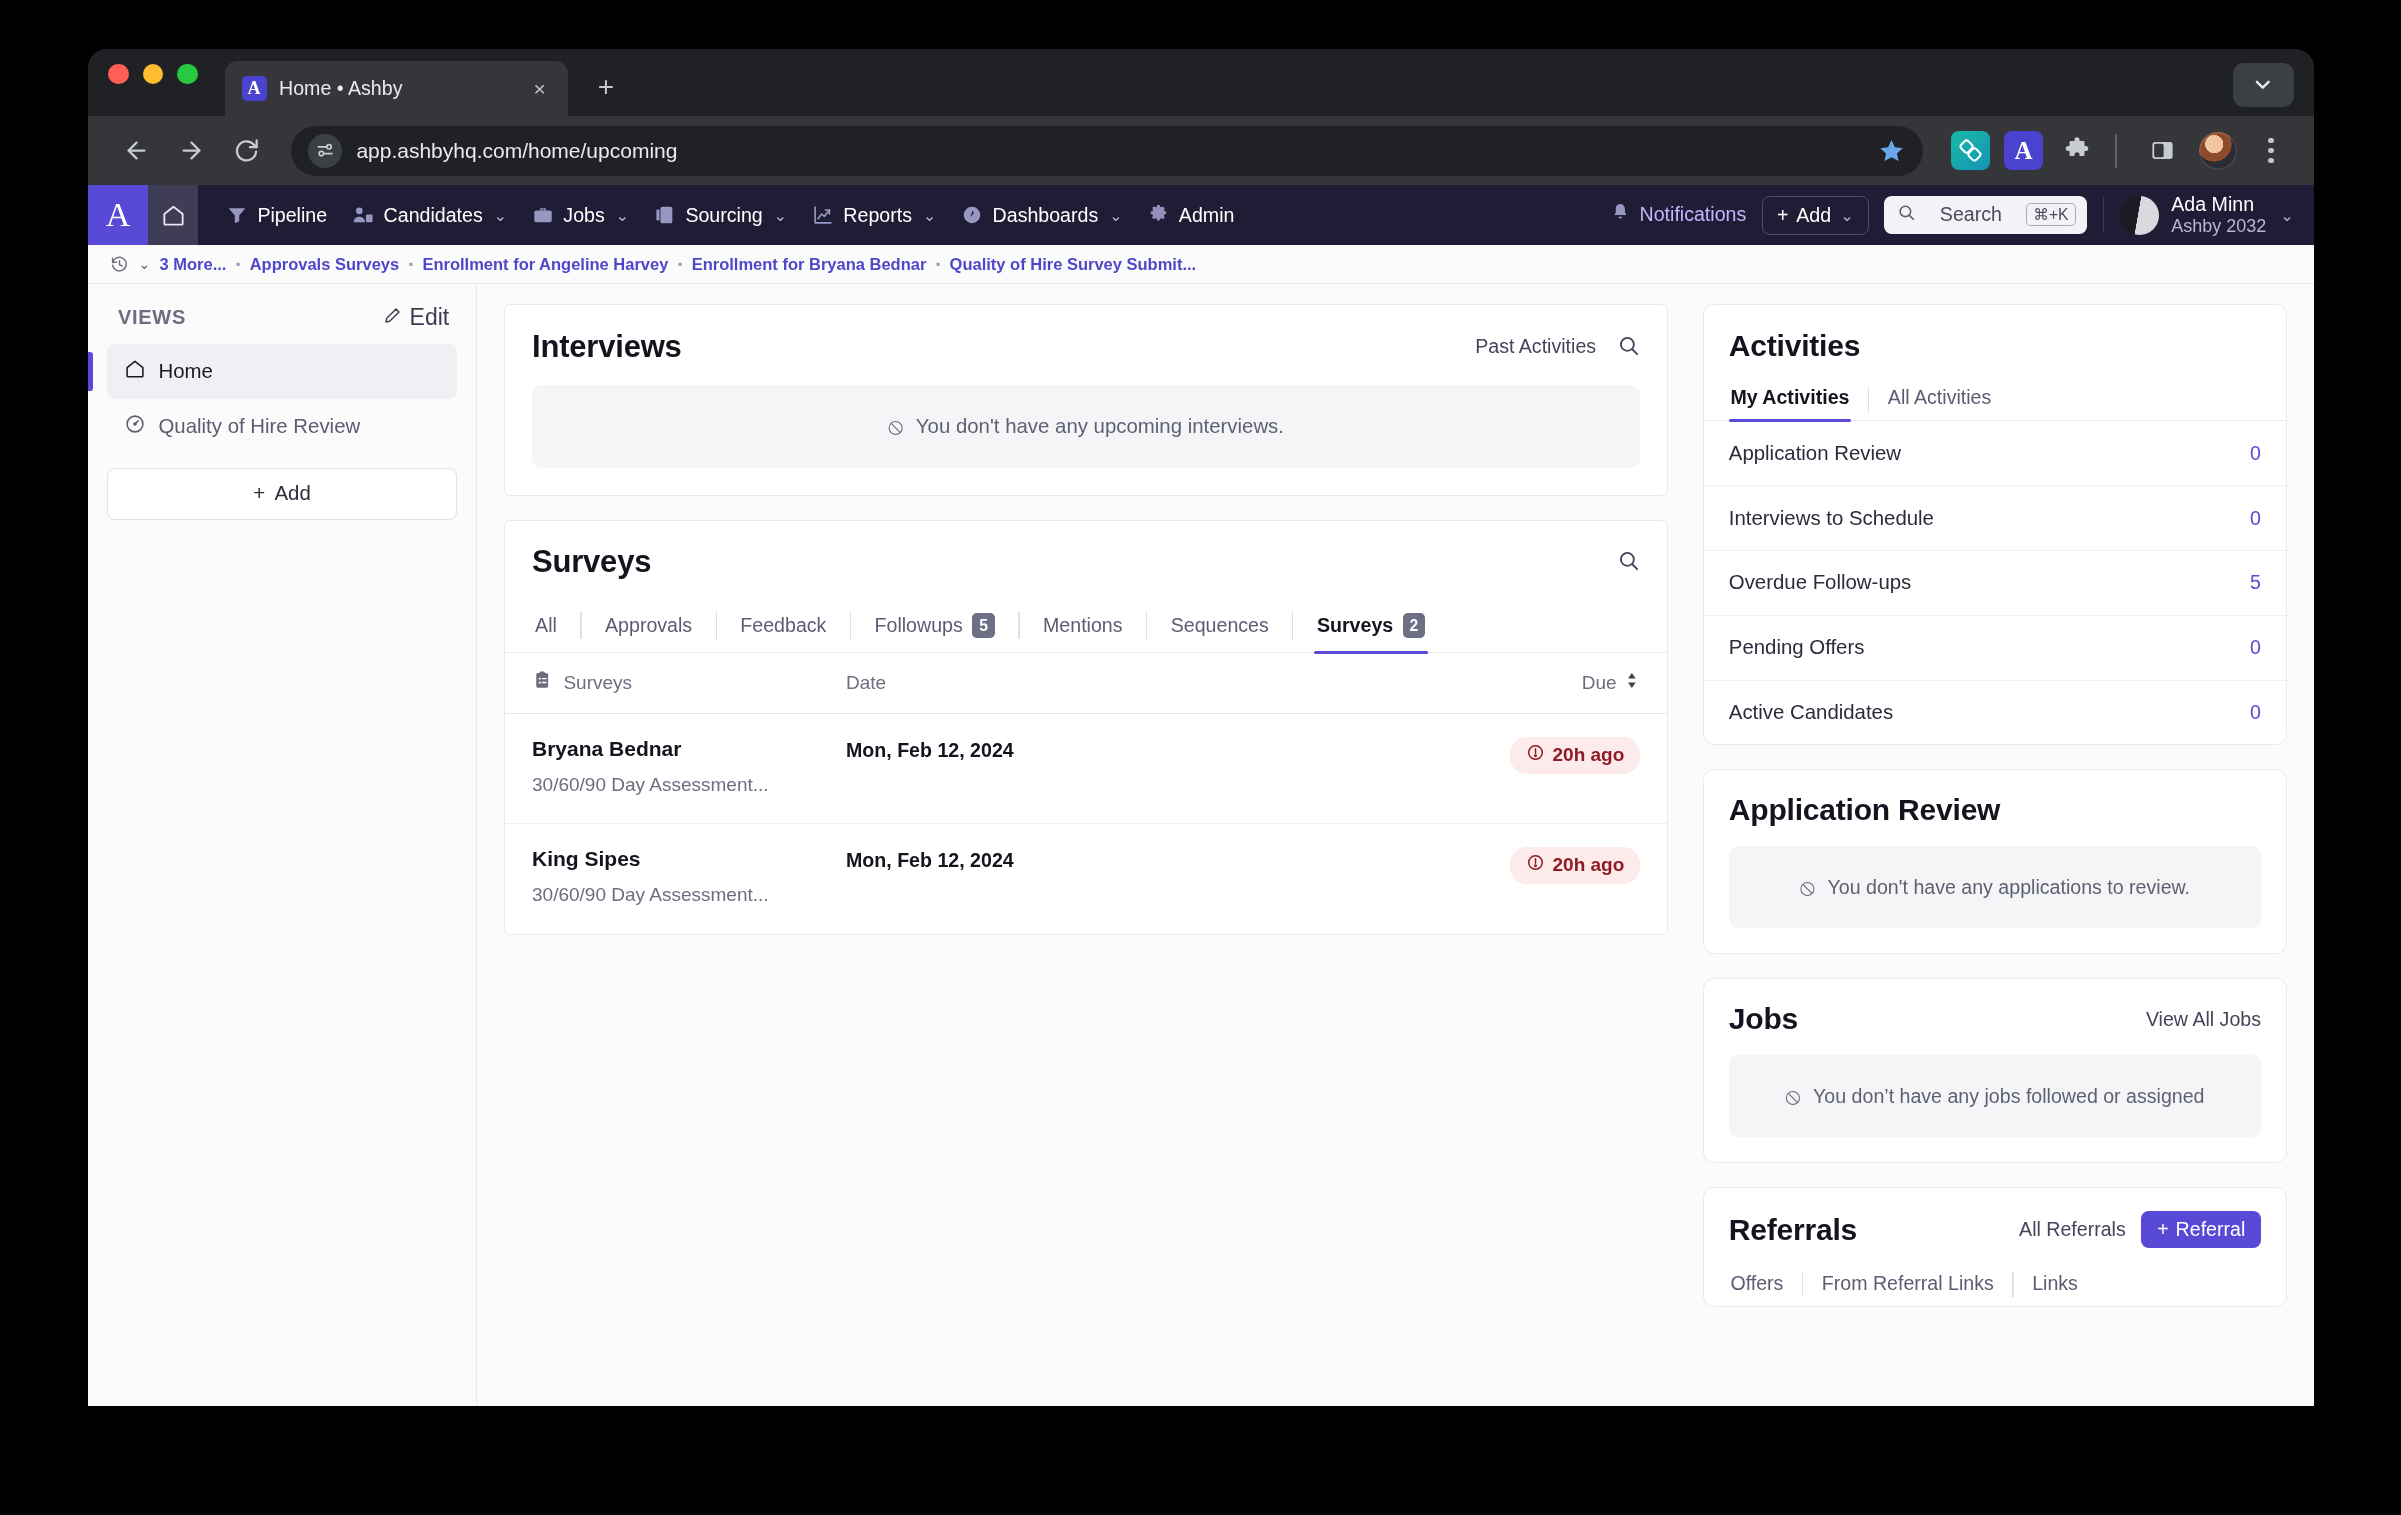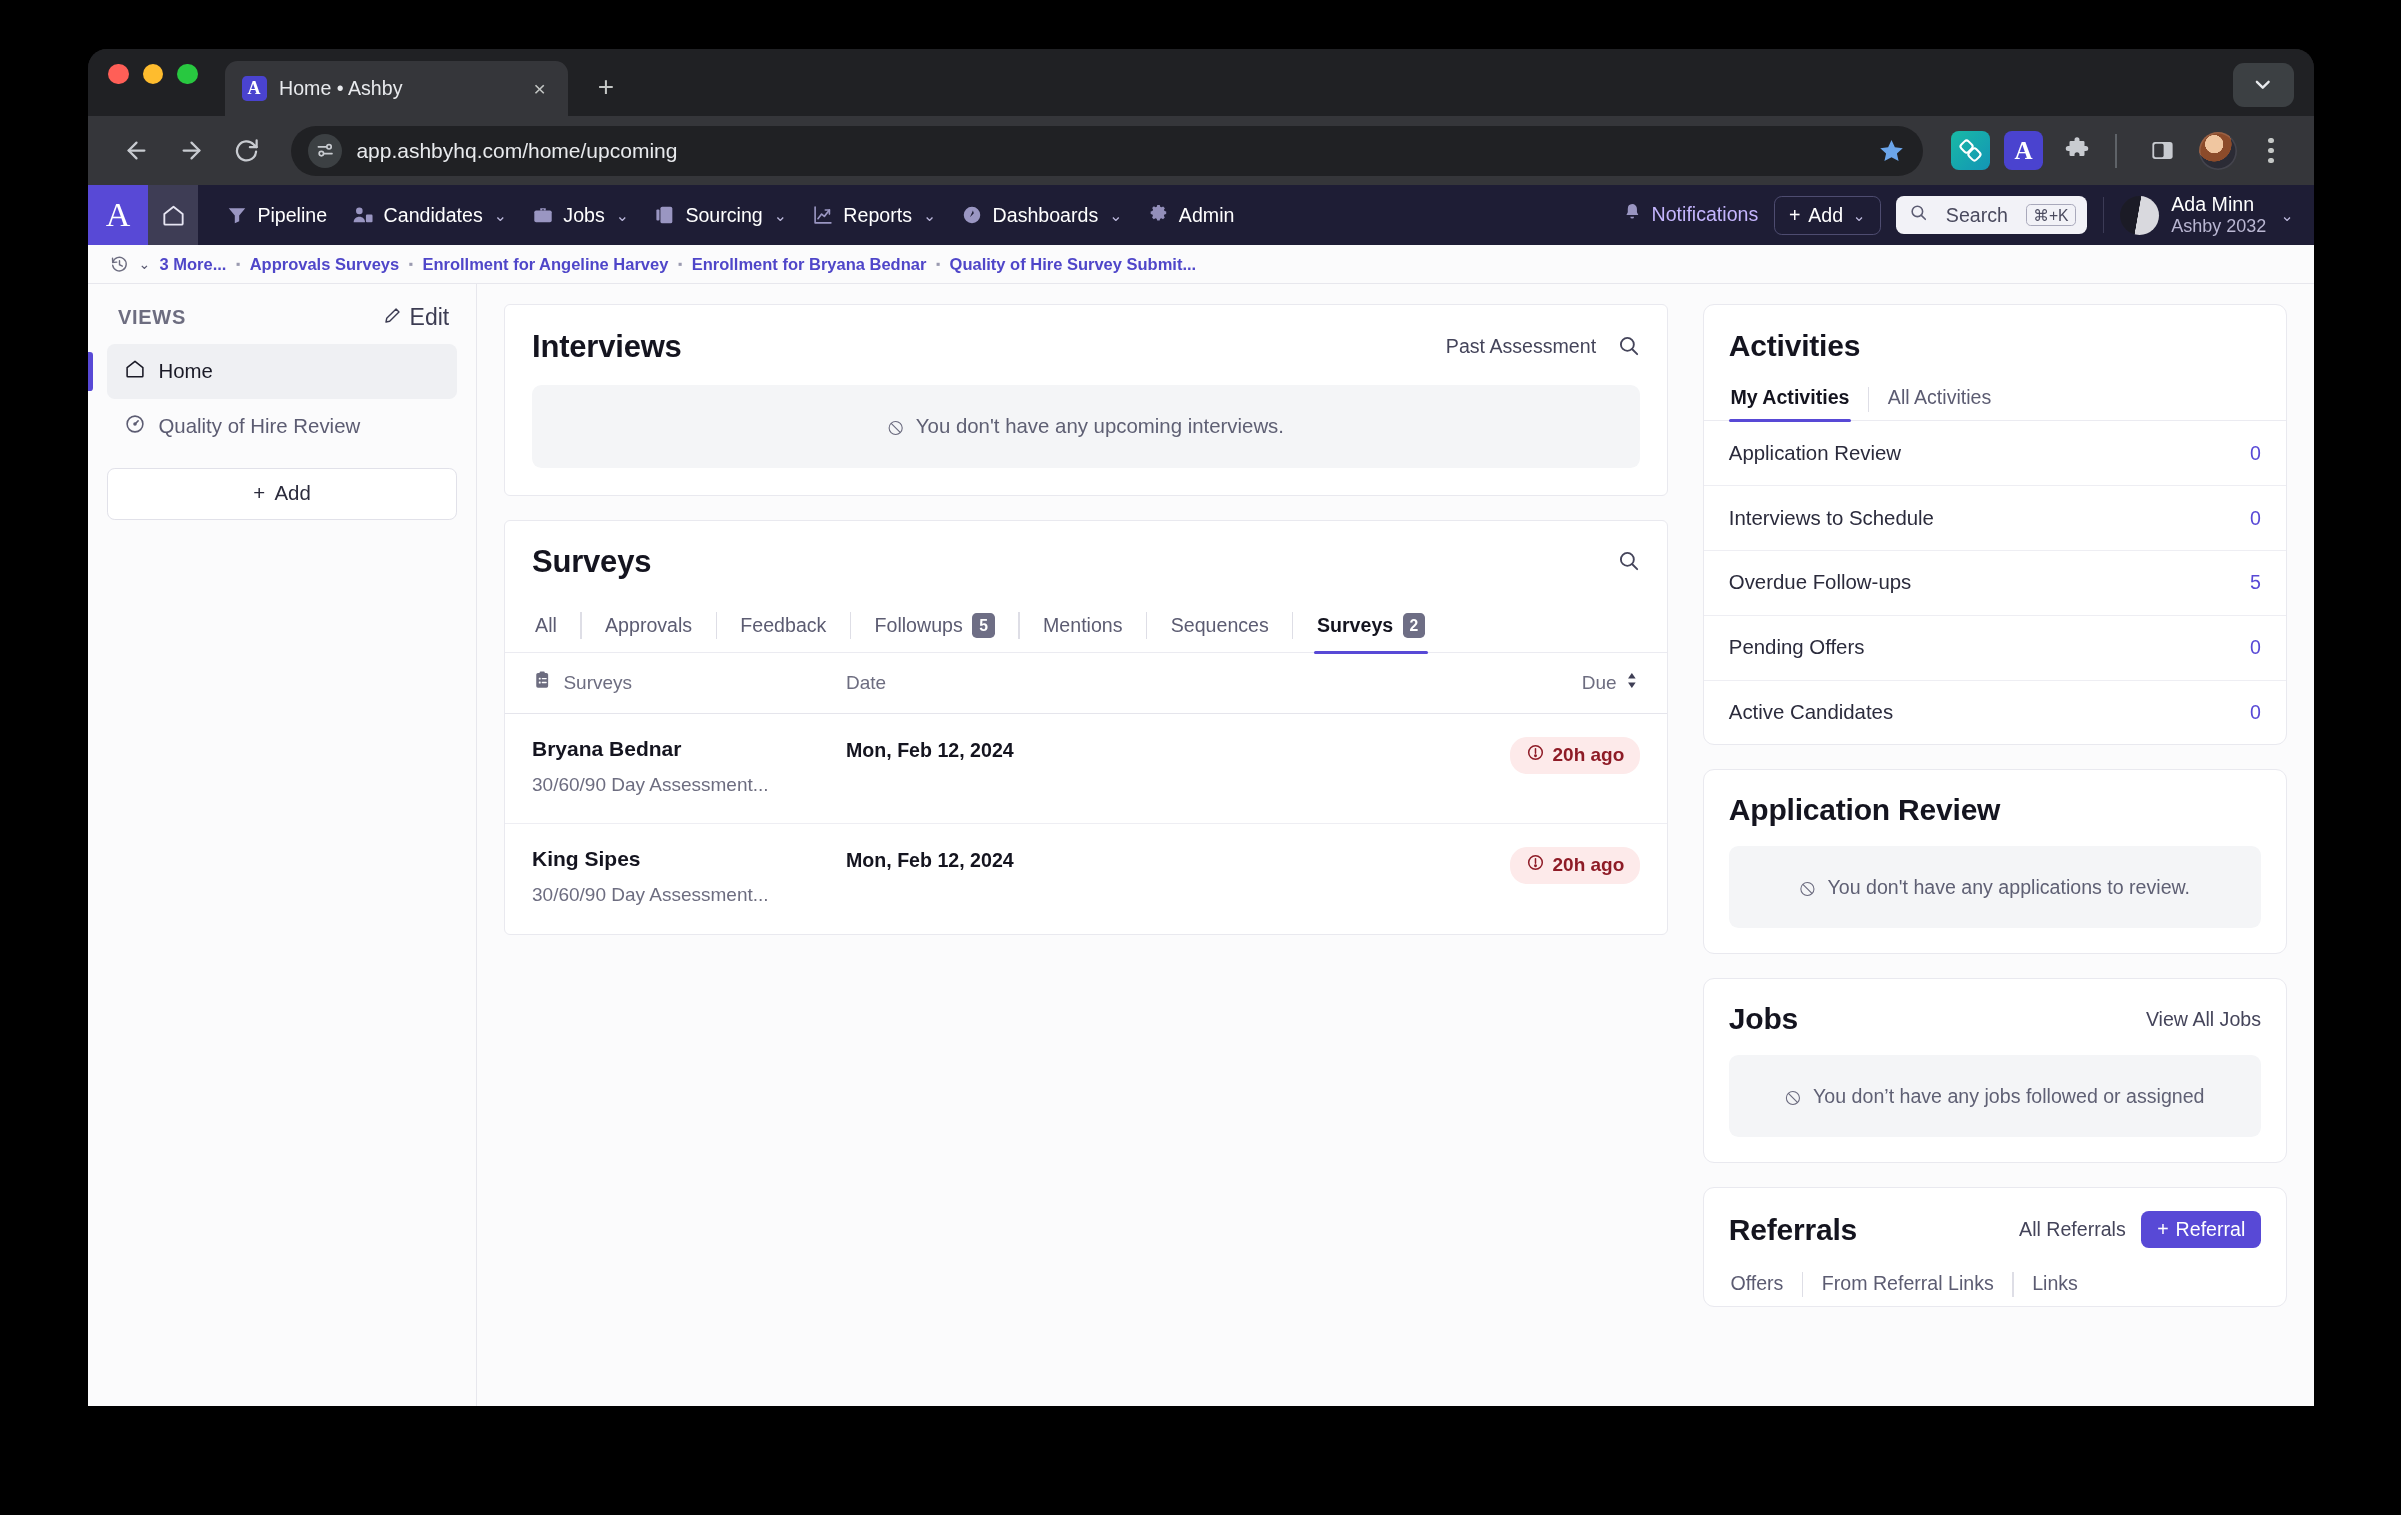--- a/index.html
+++ b/index.html
@@ -190,21 +190,21 @@
   .notif {
     display: flex; align-items: center; gap: 9.4px;
     color: #c4b5fd; font-size: 19.6px; white-space: nowrap;
   }
   .add-btn {
     display: flex; align-items: center; gap: 7.8px;
     border: 1.6px solid #4e4c70; border-radius: 7.8px;
     padding: 7px 14px; color: #fff; font-size: 19.6px;
   }
   .search-box {
-    display: flex; align-items: center; gap: 18px;
+    display: flex; align-items: flex-start; gap: 24px;
     background: #f2f2f7; color: #4a4a5e;
     border-radius: 7.8px; padding: 7px 11px 7px 12.5px;
     font-size: 19.6px;
   }
   .kbd {
     border: 1.2px solid #a9a9bb; border-radius: 4.7px;
     padding: 0.8px 6.3px; font-size: 15.7px; color: #4a4a5e;
   }
   .nav-sep { width: 1.6px; height: 36px; background: #3c3b56; }
   .user-chip { display: flex; align-items: center; gap: 12.5px; }
@@ -669,21 +669,21 @@
           <span>Add</span>
         </div>
       </div>
 
       <div class="center">
 
         <div class="card">
           <div class="card-hd">
             <span class="card-title">Interviews</span>
             <span class="card-hd-right">
-              <span class="link-muted">Past Assessment</span>
+              <span class="link-muted">Past Activities</span>
               <span>
                 <svg width="23.5" height="23.5" viewBox="0 0 24 24" fill="none" stroke="#44445a" stroke-width="1.9" stroke-linecap="round">
                     <circle cx="10.6" cy="10.6" r="6.6"></circle>
                     <line x1="15.6" y1="15.6" x2="20.6" y2="20.6"></line>
                   </svg>
               </span>
             </span>
           </div>
           <div class="empty-box">
             <span class="noentry">⦸</span>

